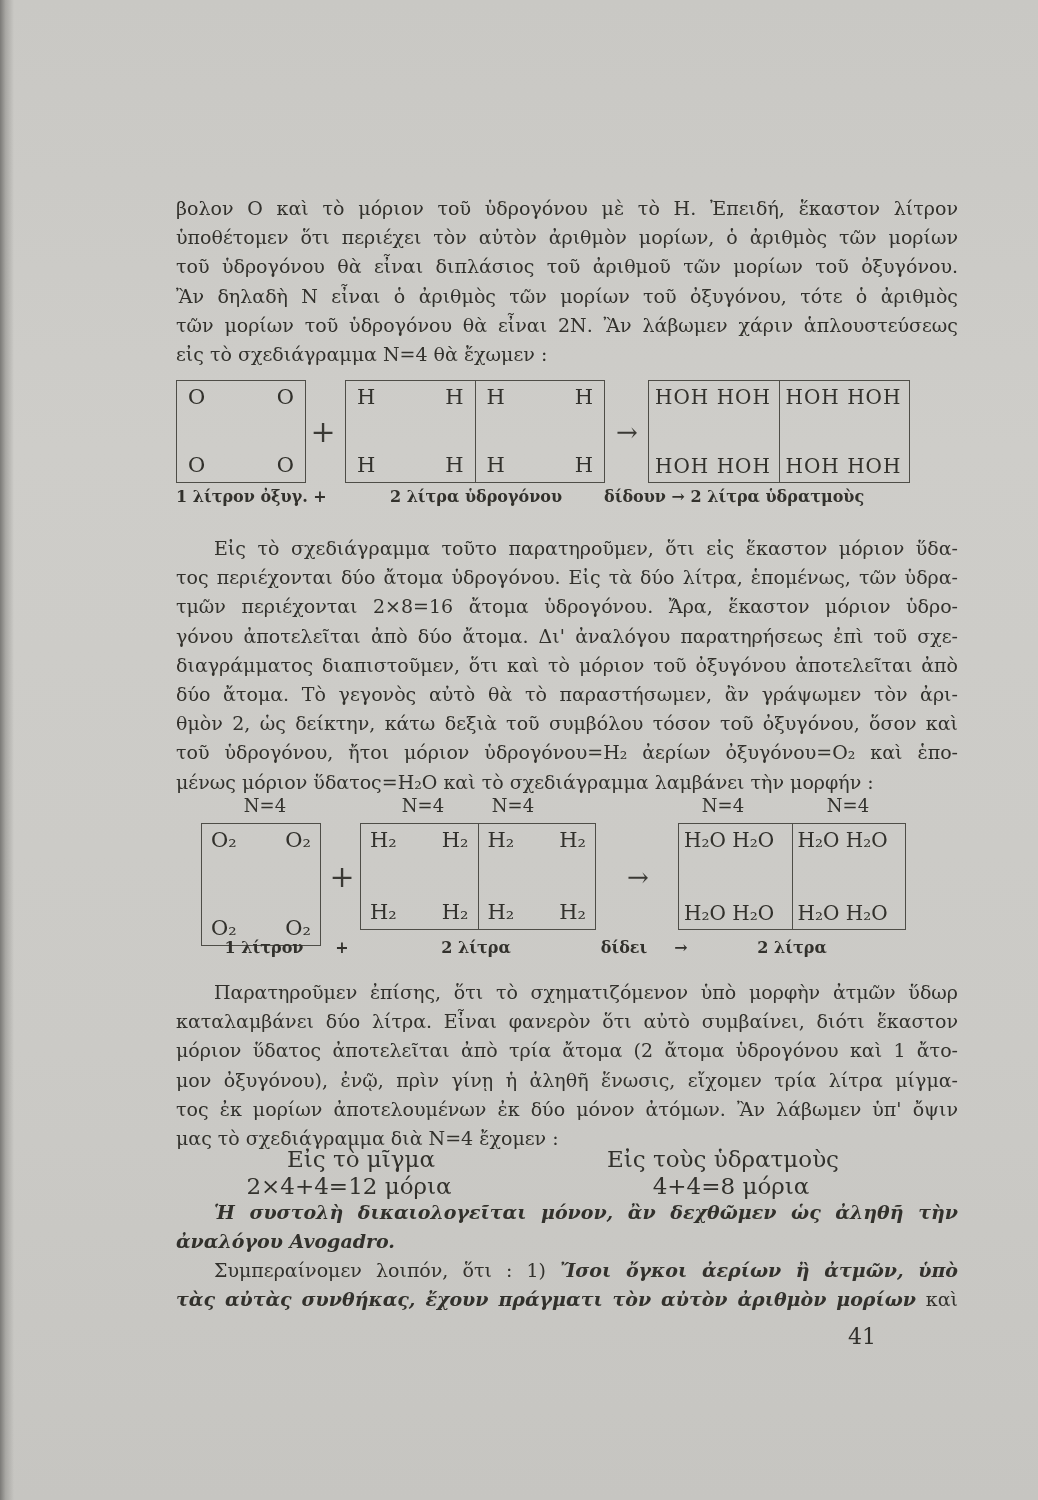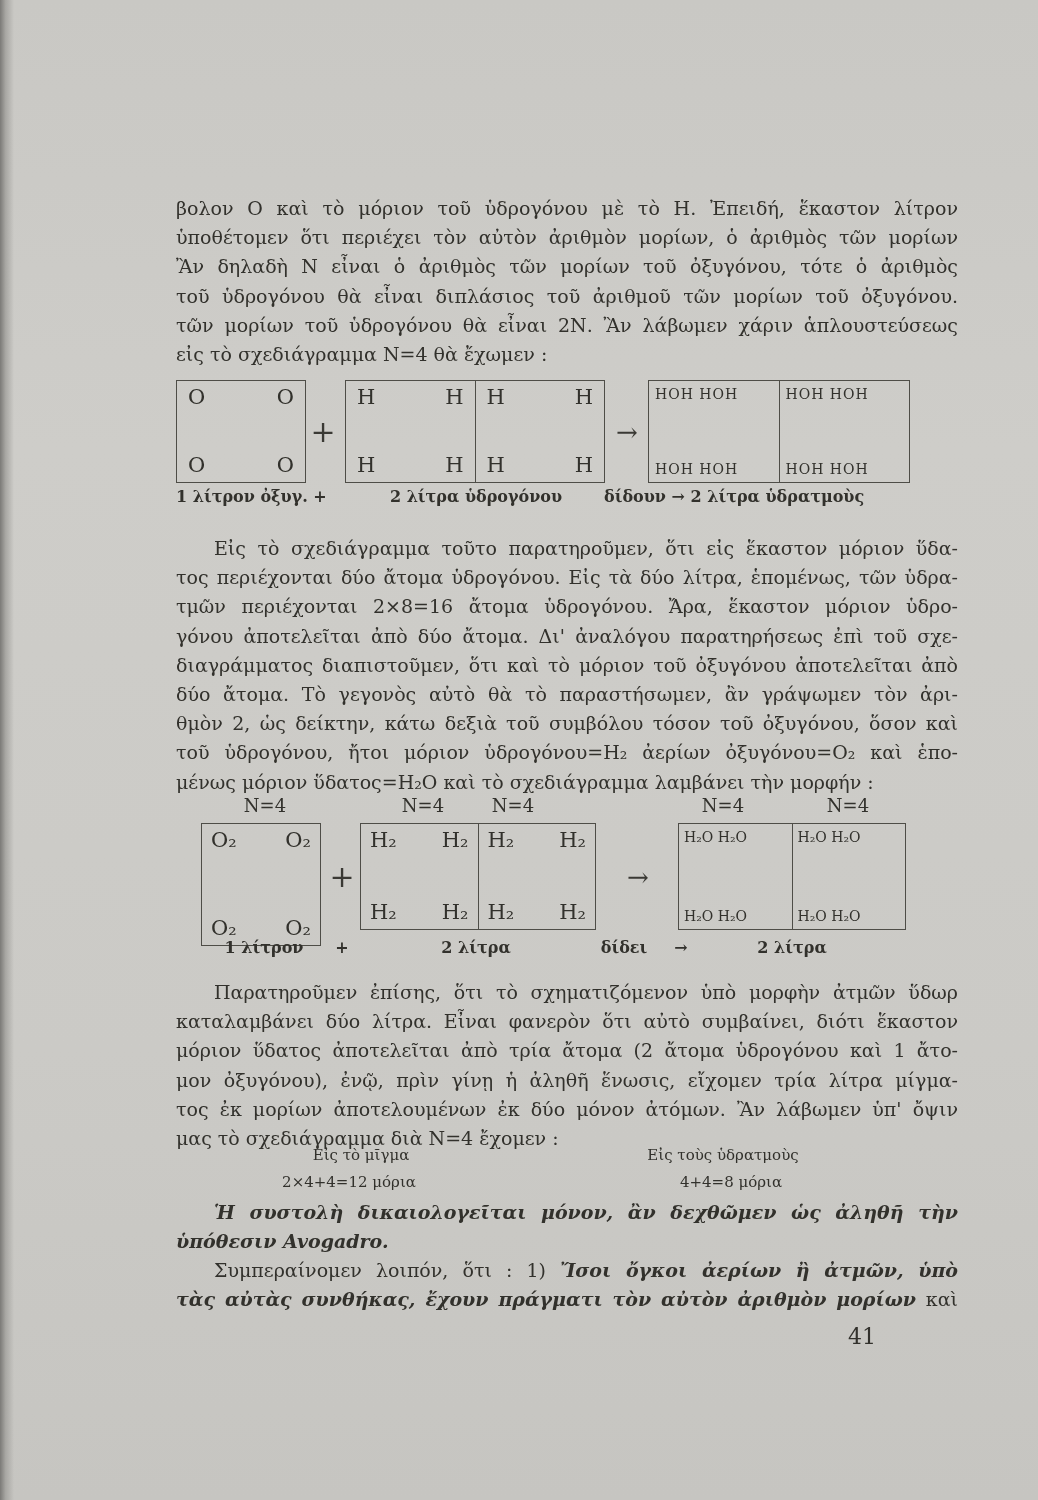--- a/index.html
+++ b/index.html
@@ -29,47 +29,47 @@
     display:flex;
   }
   .cellgrid{
     flex:1;display:grid;grid-template-columns:1fr 1fr;
     align-content:space-between;height:100%;box-sizing:border-box;
     padding:6px 11px;
   }
   .half + .half{border-left:1px solid #4e4d47;}
   .mol{font-size:21px;line-height:1;white-space:nowrap;}
   .mol.tr,.mol.br{text-align:right;}
-  .mol.small{font-size:14px;letter-spacing:1px;}
+  .mol.small{font-size:20px;letter-spacing:1px;}
   .opsign{
     position:absolute;transform:translateX(-50%);
     display:flex;align-items:center;font-size:30px;color:#3a3934;
   }
   .dcap{position:absolute;font-size:16px;white-space:nowrap;font-weight:bold;}
   .dcap.center{transform:translateX(-50%);}
   .nlabel{
     position:absolute;top:0;transform:translateX(-50%);
     font-size:18px;white-space:nowrap;
   }
   
-  .tot{position:absolute;transform:translateX(-50%);font-size:15px;white-space:nowrap;}
+  .tot{position:absolute;transform:translateX(-50%);font-size:23px;white-space:nowrap;}
   
   .pagenum{position:absolute;font-size:22px;}
 </style>
 </head>
 <body>
 
 <div class="page">
   <div class="gutter"></div>
 
   <div class="block" style="top:194px">
     <div class="line">βολον Ο καὶ τὸ μόριον τοῦ ὑδρογόνου μὲ τὸ Η. Ἐπειδή, ἕκαστον λίτρον</div>
     <div class="line">ὑποθέτομεν ὅτι περιέχει τὸν αὐτὸν ἀριθμὸν μορίων, ὁ ἀριθμὸς τῶν μορίων</div>
+    <div class="line">τοῦ ὑδρογόνου θὰ εἶναι διπλάσιος τοῦ ἀριθμοῦ τῶν μορίων τοῦ ὀξυγόνου.</div>
     <div class="line">Ἂν δηλαδὴ Ν εἶναι ὁ ἀριθμὸς τῶν μορίων τοῦ ὀξυγόνου, τότε ὁ ἀριθμὸς</div>
-    <div class="line">τοῦ ὑδρογόνου θὰ εἶναι διπλάσιος τοῦ ἀριθμοῦ τῶν μορίων τοῦ ὀξυγόνου.</div>
     <div class="line">τῶν μορίων τοῦ ὑδρογόνου θὰ εἶναι 2Ν. Ἂν λάβωμεν χάριν ἁπλουστεύσεως</div>
     <div class="line end">εἰς τὸ σχεδιάγραμμα Ν=4 θὰ ἔχωμεν :</div>
   </div>
 
   <div class="block diagram" style="top:370px">
     <div class="dbox" style="left:0;top:10px;width:130px;height:103px">
       <div class="cellgrid">
         <span class="mol tl">O</span>
         <span class="mol tr">O</span>
         <span class="mol bl">O</span>
@@ -179,21 +179,21 @@
 
   <div class="block" style="top:1146px;height:52px">
     <span class="tot" style="left:185px;top:0">Εἰς τὸ μῖγμα</span>
     <span class="tot" style="left:547px;top:0">Εἰς τοὺς ὑδρατμοὺς</span>
     <span class="tot" style="left:173px;top:27px">2×4+4=12 μόρια</span>
     <span class="tot" style="left:555px;top:27px">4+4=8 μόρια</span>
   </div>
 
   <div class="block" style="top:1198px">
     <div class="line indent bold">Ἡ συστολὴ δικαιολογεῖται μόνον, ἂν δεχθῶμεν ὡς ἀληθῆ τὴν</div>
-    <div class="line end bold">ὑπόθεσιν Avogadro.</div>
+    <div class="line end bold">ἀναλόγου Avogadro.</div>
   </div>
 
   <div class="block" style="top:1256px">
     <div class="line indent"><span>Συμπεραίνομεν λοιπόν, ὅτι : 1) </span><span class="bold">Ἴσοι ὄγκοι ἀερίων ἢ ἀτμῶν, ὑπὸ</span></div>
     <div class="line"><span class="bold">τὰς αὐτὰς συνθήκας, ἔχουν πράγματι τὸν αὐτὸν ἀριθμὸν μορίων </span><span>καὶ</span></div>
   </div>
 
   <div class="pagenum" style="left:848px;top:1324px">41</div>
 </div>
 

